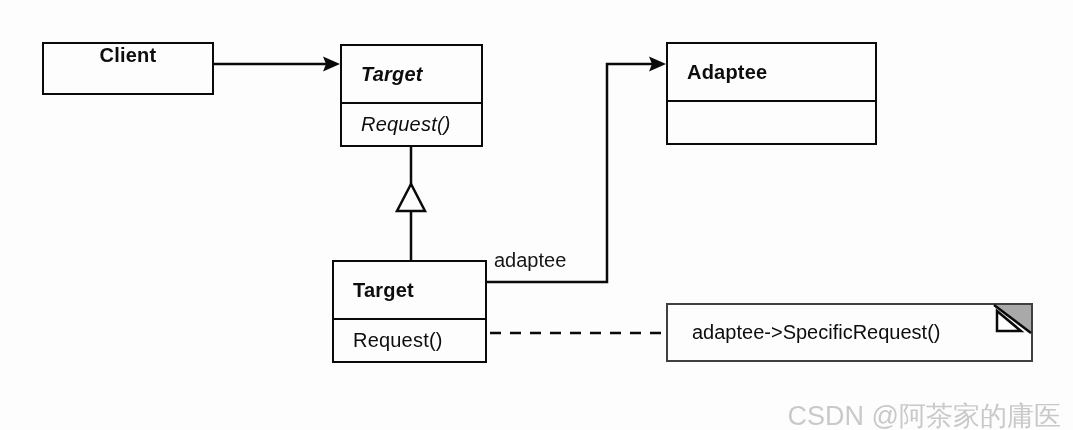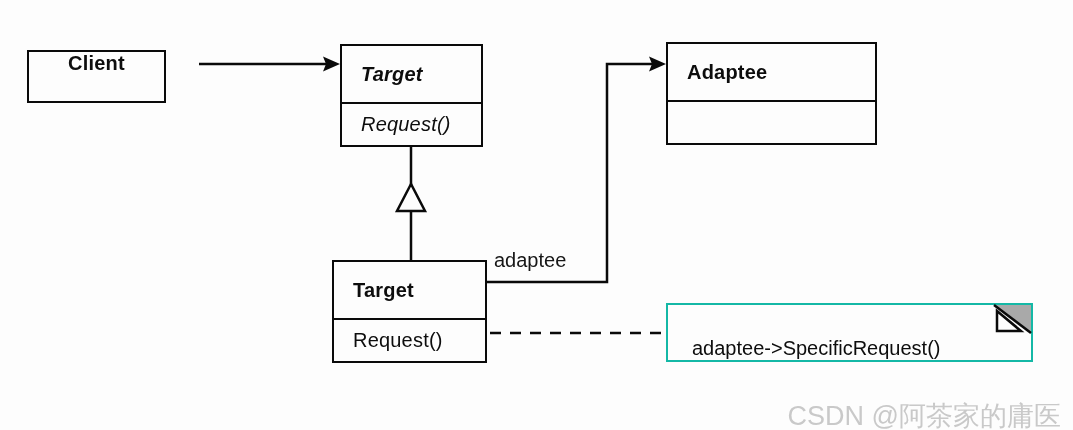--- a/index.html
+++ b/index.html
@@ -42,37 +42,37 @@
   .uml-class .compartment.divided {
     border-bottom: 2px solid #0a0a0a;
   }
   .uml-class .compartment.centered {
     justify-content: center;
     padding-left: 0;
   }
   .name-text { font-weight: bold; }
   .italic { font-style: italic; }
 
-  .client-box  { left: 27px;  top: 42px;  width: 139px; height: 53px; margin-top: 8px; }
+  .client-box  { left: 42px;  top: 42px;  width: 172px; height: 53px; }
   .target-box  { left: 340px; top: 44px;  width: 143px; height: 103px; }
   .adaptee-box { left: 666px; top: 42px;  width: 211px; height: 103px; }
   .adapter-box { left: 332px; top: 260px; width: 155px; height: 103px; }
   .half-top    { height: 58px; }
   .half-bottom { flex: 1; text-align: center; }
 
   .note-box {
     position: absolute;
     left: 666px; top: 303px;
     width: 367px; height: 59px;
     box-sizing: border-box;
-    border: 2px solid #14b8a6;
+    border: 2px solid #404040;
     background: #fdfdfd;
     color: #0d0d0d;
     display: flex;
-    align-items: flex-end;
+    align-items: center;
     padding-left: 24px;
     font-size: 20px;
     white-space: nowrap;
   }
   .note-fold {
     position: absolute;
     right: -2px; top: -2px;
     width: 44px; height: 36px;
   }
   .edge-label {

